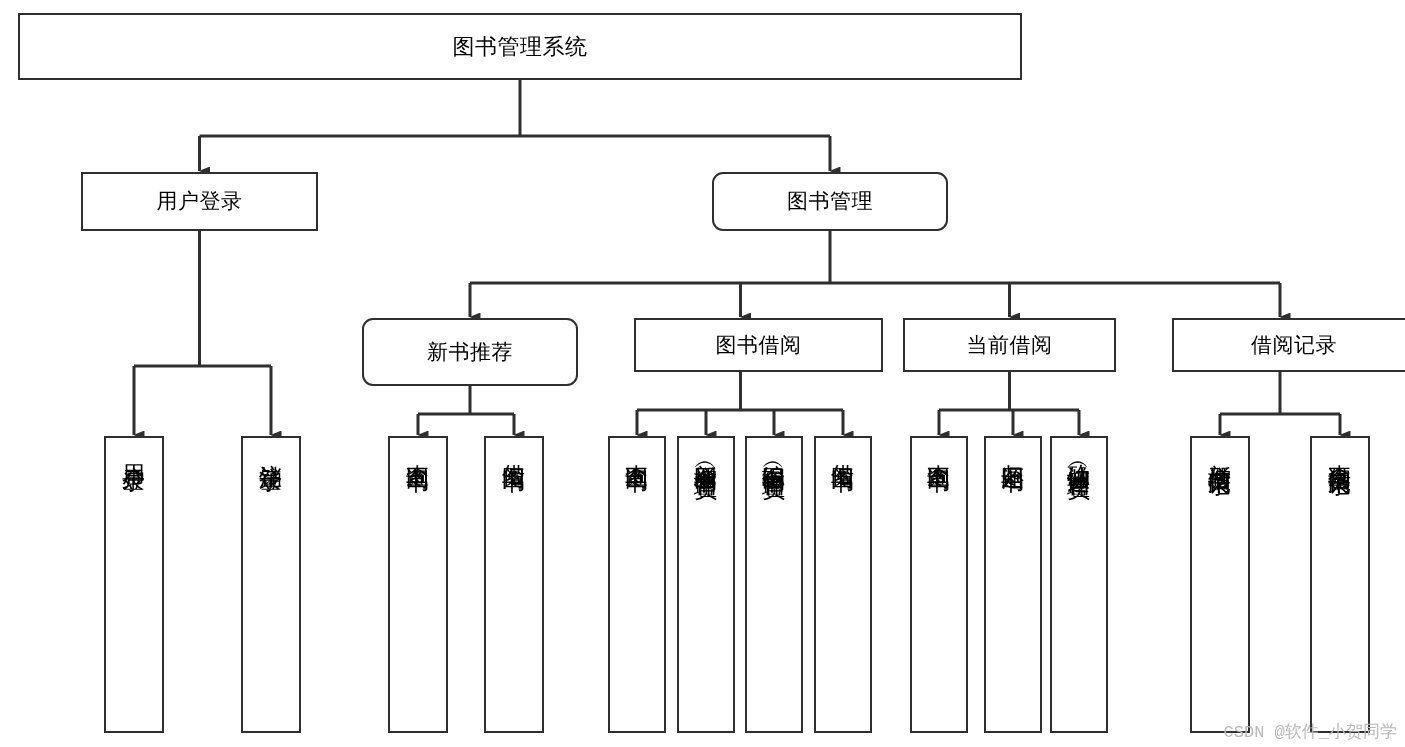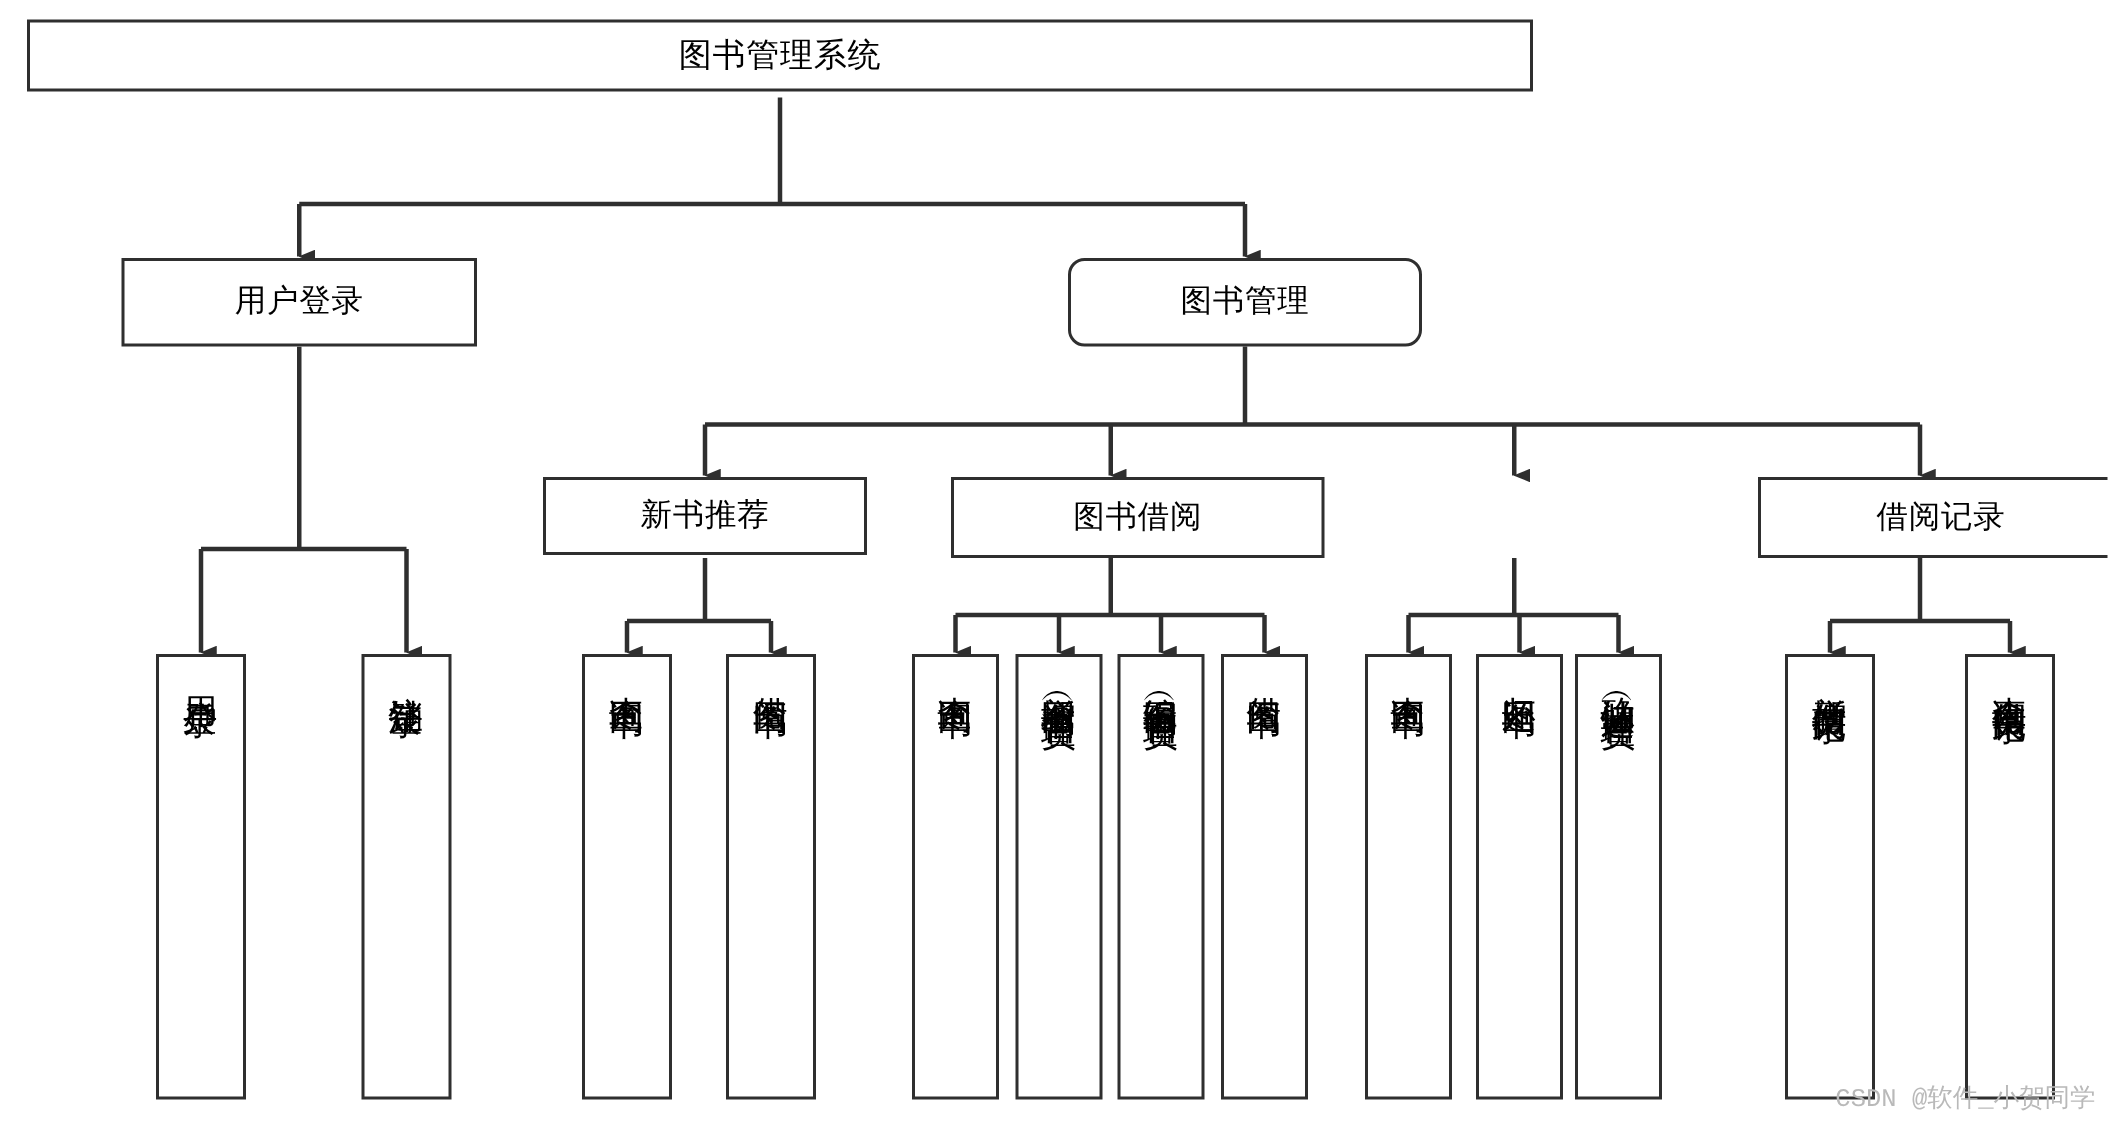--- a/index.html
+++ b/index.html
@@ -114,36 +114,39 @@
         <path d="M 939 410 L 939 435" marker-end="url(#arrowhead)"></path>
         <path d="M 1013 410 L 1013 435" marker-end="url(#arrowhead)"></path>
         <path d="M 1079 410 L 1079 435" marker-end="url(#arrowhead)"></path>
         <path d="M 1280 372 L 1280 414"></path>
         <path d="M 1220 414 L 1340 414"></path>
         <path d="M 1220 414 L 1220 435" marker-end="url(#arrowhead)"></path>
         <path d="M 1340 414 L 1340 435" marker-end="url(#arrowhead)"></path>
       </g>
   </svg>
 
-  <div class="node root horizontal" style="left: 18px; top: 13px; width: 1004px; height: 48px;">
+  <div class="node root horizontal" style="left: 18px; top: 13px; width: 1004px; height: 67px;">
     <span class="label">图书管理系统</span>
   </div>
 
   <div class="node horizontal" style="left: 81px; top: 172px; width: 237px; height: 59px;">
     <span class="label">用户登录</span>
   </div>
   <div class="node horizontal" style="left: 712px; top: 172px; width: 236px; height: 59px; border-radius: 11px;">
     <span class="label">图书管理</span>
   </div>
 
-  <div class="node horizontal" style="left: 362px; top: 318px; width: 216px; height: 52px;">
+  <div class="node horizontal" style="left: 362px; top: 318px; width: 216px; height: 68px; border-radius: 11px;">
     <span class="label">新书推荐</span>
   </div>
   <div class="node horizontal" style="left: 634px; top: 318px; width: 249px; height: 54px;">
     <span class="label">图书借阅</span>
+  </div>
+  <div class="node horizontal" style="left: 903px; top: 318px; width: 213px; height: 54px;">
+    <span class="label">当前借阅</span>
   </div>
   <div class="node horizontal" style="left: 1172px; top: 318px; width: 244px; height: 54px;">
     <span class="label">借阅记录</span>
   </div>
 
   <div class="node vertical" style="left: 104px; top: 436px; width: 60px; height: 297px;">
     <span class="label">用户登录</span>
   </div>
   <div class="node vertical" style="left: 241px; top: 436px; width: 60px; height: 297px;">
     <span class="label">注销登录</span>

